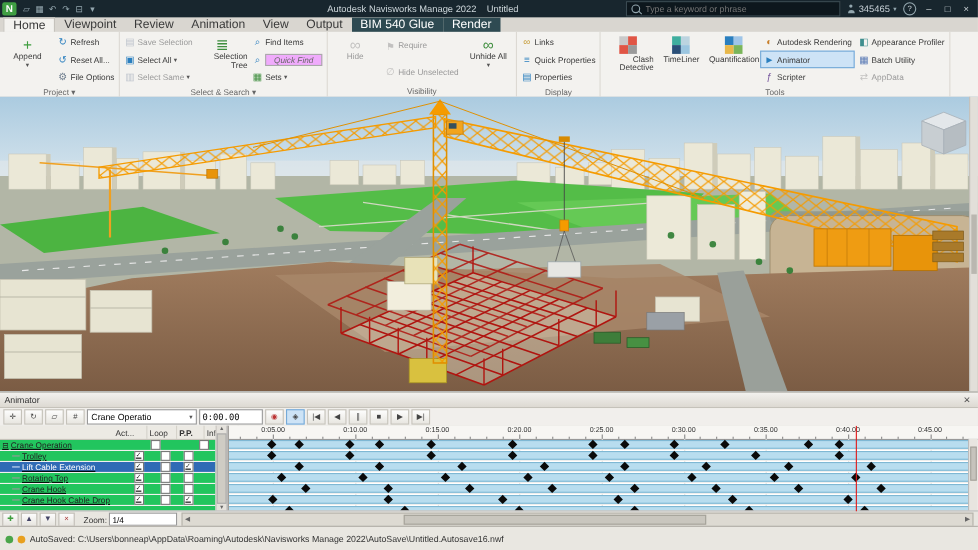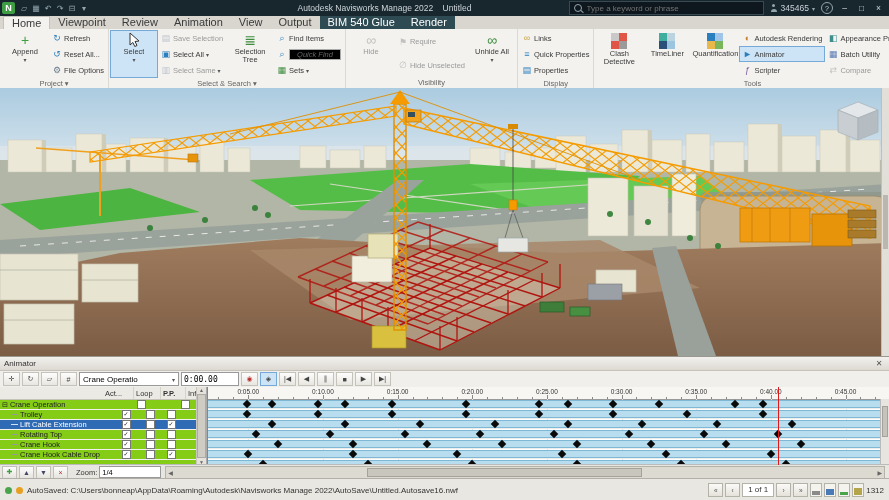--- a/index.html
+++ b/index.html
@@ -43,29 +43,29 @@
   .rrow{flex:1;display:flex;align-items:stretch;padding:1px 1px 0;}
   .rlabel{height:11px;line-height:11px;text-align:center;font-size:7.5px;color:#666;}
   .rcol{display:flex;flex-direction:column;justify-content:space-around;}
   .rcol.bigc{flex-direction:row;}
   .rbtn{cursor:default;}
   .rbtn.b{width:46px;display:flex;flex-direction:column;align-items:center;font-size:7.5px;
     line-height:8px;text-align:center;color:#3a3a3a;border:1px solid transparent;padding-top:1px;}
   .rbtn.b .icon{font-size:14px;height:16px;line-height:16px;}
   .gicon{width:16px;height:16px;display:grid;grid-template-columns:8px 8px;margin:1px 0;}
   .gicon i{display:block;}
-  .rbtn.b .lbl{white-space:normal;max-height:16px;overflow:hidden;}
+  .rbtn.b .lbl{white-space:normal;max-height:16px;overflow:hidden;text-align:right;}
   .rbtn.s{display:flex;flex-direction:row;align-items:center;gap:2px;font-size:7.5px;color:#3a3a3a;
     padding:0 2px;border:1px solid transparent;white-space:nowrap;height:14px;}
   .rbtn.s .icon{font-size:9px;width:10px;text-align:center;flex:none;}
   .caret{font-size:6px;color:#555;}
   .rbtn.sel{background:#cde3f6;border-color:#74a9d8;}
   .rbtn.dis{color:#9a9a9a;}
   .rbtn.dis .icon{opacity:.45;}
-  .rbtn.boxed .lbl{border:1px solid #aaa;background:#000000;padding:0 7px;font-style:italic;color:#666;}
+  .rbtn.boxed .lbl{border:1px solid #aaa;background:#f0abfc;padding:0 7px;font-style:italic;color:#666;}
 
   
   #viewport{position:absolute;top:88px;left:0;right:0;height:268px;background:#bcd6e8;}
   #viewport svg{display:block;width:100%;height:100%;}
   .vpsb{position:absolute;right:0;top:0;width:7px;height:100%;background:#e2dfd9;border-left:1px solid #c2bfb8;}
   .vpsb i{position:absolute;left:1px;right:1px;top:40%;height:20%;background:#bab7b0;}
 
   
   #animator{position:absolute;left:0;right:0;top:356px;height:122px;background:#eceae6;border-top:1px solid #9a978f;}
   .atitle{height:13px;background:linear-gradient(#f2f1ee,#ddd9d2);border-bottom:1px solid #c5c2ba;
@@ -82,21 +82,21 @@
     font:8px "DejaVu Sans Mono",monospace;padding:0 2px;flex:none;}
   .amain{position:absolute;top:30px;bottom:14px;left:0;right:0;display:flex;}
   .tree{width:196px;display:flex;flex-direction:column;background:#fff;flex:none;}
   .theader{height:12px;background:#eceae4;border-bottom:1px solid #c5c2ba;display:flex;font-size:7.5px;color:#333;}
   .hc{border-right:1px solid #d5d2ca;display:flex;align-items:center;padding:0 2px;overflow:hidden;white-space:nowrap;flex:none;}
   .hc:nth-child(1){width:98px;margin-top:22px;}
   .hc:nth-child(2){width:26px;}
   .hc:nth-child(3){width:22px;}
   .hc:nth-child(4){width:20px;font-weight:bold;}
   .hc:nth-child(5){width:26px;}
-  .trows{flex:1;overflow:hidden;background:#84cc16;}
+  .trows{flex:1;overflow:hidden;background:#22c55e;text-decoration:underline;}
   .trow{height:9px;display:flex;align-items:center;font-size:7.5px;border-bottom:1px solid #f1f1ef;color:#222;}
   .trow.sel{background:#2f6bb5;color:#fff;}
   .trow.sel .twig{background:#cfe0f5;}
   .tc{flex:none;overflow:hidden;}
   .tc.c0{width:102px;display:flex;align-items:center;white-space:nowrap;}
   .tc.cc{display:flex;align-items:center;justify-content:center;}
   .trow .tc:nth-child(2){width:26px;}
   .trow .tc:nth-child(3){width:22px;}
   .trow .tc:nth-child(4){width:20px;}
   .trow .tc:nth-child(5){width:26px;}
@@ -213,29 +213,20 @@
             <div class="rbtn s">
               <span class="icon" style="color: rgb(107, 123, 140);">⚙</span>
               <span class="lbl">File Options</span>
             </div>
           </div>
         </div>
         <div class="rlabel">Project ▾</div>
       </div>
       <div class="rgroup">
         <div class="rrow">
-          <div class="rcol bigc">
-            <div class="rbtn b sel">
-              <span class="icon"><svg width="13" height="15" viewBox="0 0 13 15">
-                  <path d="M2,1 L11,9 L7,9.5 L9,13.5 L6.8,14.5 L4.9,10.5 L2,13 Z" fill="#fdfdfd" stroke="#333" stroke-width="1"></path>
-                </svg></span>
-              <span class="lbl">Select</span>
-              <span class="caret">▾</span>
-            </div>
-          </div>
           <div class="rcol">
             <div class="rbtn s dis">
               <span class="icon" style="color: rgb(122, 138, 160);">▤</span>
               <span class="lbl">Save Selection</span>
             </div>
             <div class="rbtn s">
               <span class="icon" style="color: rgb(42, 127, 191);">▣</span>
               <span class="lbl">Select All</span>
               <span class="caret">▾</span>
             </div>
@@ -369,21 +360,21 @@
             <div class="rbtn s">
               <span class="icon" style="color: rgb(63, 142, 142);">◧</span>
               <span class="lbl">Appearance Profiler</span>
             </div>
             <div class="rbtn s">
               <span class="icon" style="color: rgb(90, 122, 181);">▦</span>
               <span class="lbl">Batch Utility</span>
             </div>
             <div class="rbtn s dis">
               <span class="icon" style="color: rgb(136, 136, 136);">⇄</span>
-              <span class="lbl">Compare</span>
+              <span class="lbl">AppData</span>
             </div>
           </div>
         </div>
         <div class="rlabel">Tools</div>
       </div>
     </div>
 
   <div id="viewport">
     <svg viewBox="0 0 889 268" preserveAspectRatio="none">
       <defs>
@@ -851,35 +842,15 @@
         <i class="th"></i>
         <span>▶</span>
       </span>
     </div>
   </div>
 
   <div id="statusbar">
     <span class="dot" style="background:#4aa54a;"></span>
     <span class="dot" style="background:#e8a020;"></span>
     <span class="spath">AutoSaved: C:\Users\bonneap\AppData\Roaming\Autodesk\Navisworks Manage 2022\AutoSave\Untitled.Autosave16.nwf</span>
-    <span class="sright">
-      <span class="nb">«</span>
-      <span class="nb">‹</span>
-      <span class="sheet">1 of 1</span>
-      <span class="nb">›</span>
-      <span class="nb">»</span>
-      <span class="gg">
-          <i style="height:4px;background:#8a8a8a;"></i>
-        </span>
-      <span class="gg">
-          <i style="height:6px;background:#4a7ab5;"></i>
-        </span>
-      <span class="gg">
-          <i style="height:3px;background:#4aa54a;"></i>
-        </span>
-      <span class="gg">
-          <i style="height:7px;background:#b5a54a;"></i>
-        </span>
-      <span>1312</span>
-    </span>
   </div>
 
 </div>
 
 </body></html>

